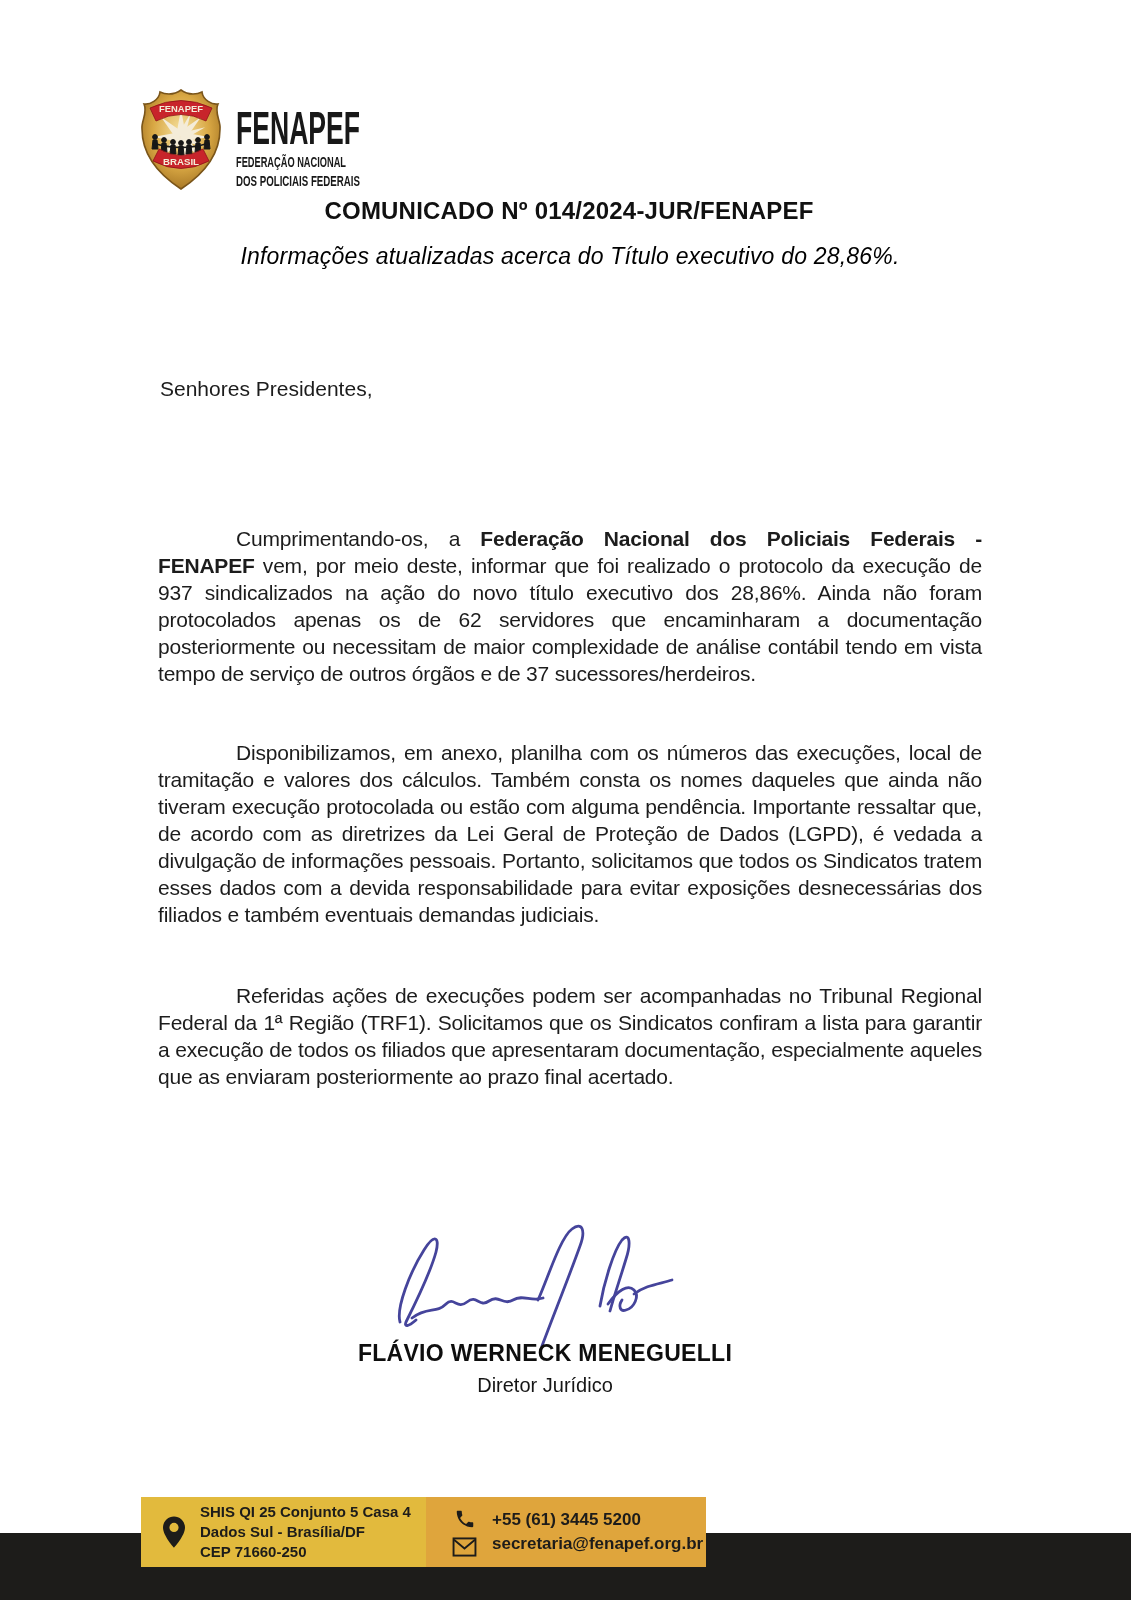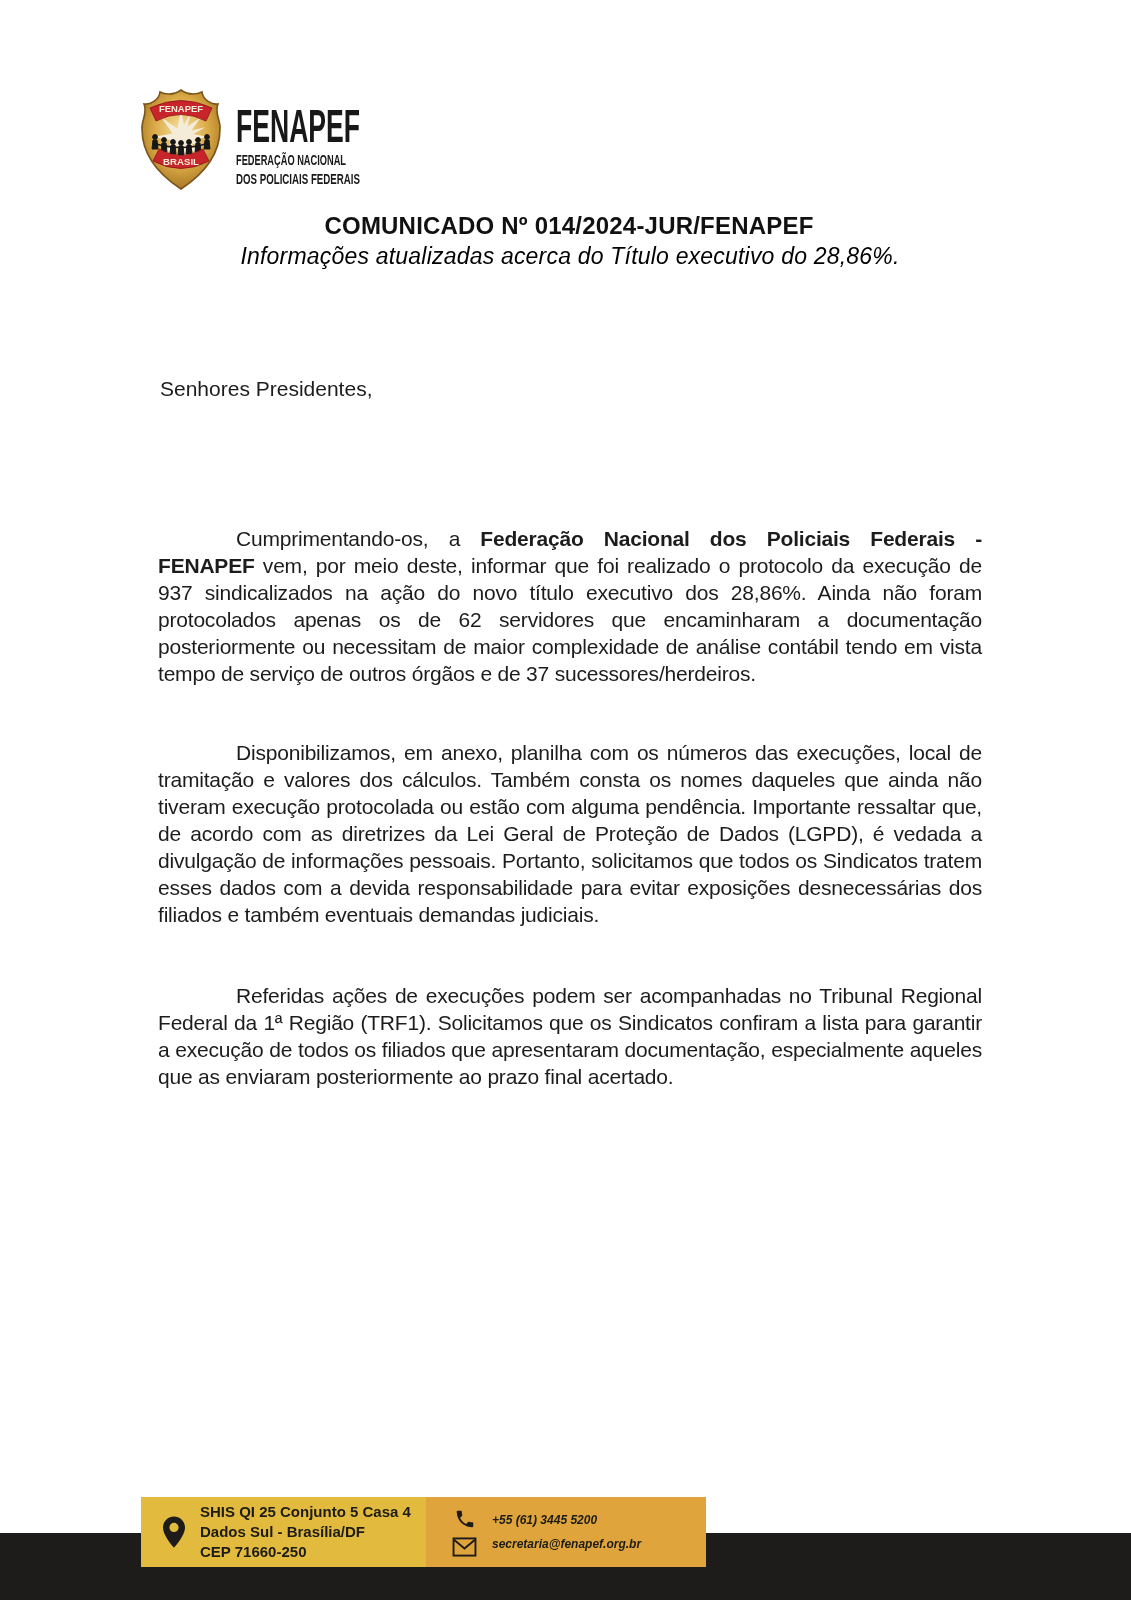--- a/index.html
+++ b/index.html
@@ -8,28 +8,28 @@
   .page {
     position: relative;
     width: 1131px;
     height: 1600px;
     background: #ffffff;
     overflow: hidden;
     margin: 0 auto;
   }
 
   
-  .logo-group { position: absolute; top: 88px; left: 140px; display: flex; align-items: flex-start; }
+  .logo-group { position: absolute; top: 88px; left: 140px; display: flex; align-items: flex-end; }
   .badge-svg { display: block; }
   .brand-block { margin-left: 14px; margin-top: 14px; }
   .brand-main-svg, .brand-sub-svg { display: block; }
 
   
   .doc-title {
-    position: absolute; top: 212px; left: 158px; width: 822px;
+    position: absolute; top: 197px; left: 158px; width: 822px;
     text-align: center; font-size: 24px; font-weight: bold;
     letter-spacing: 0.2px; color: #111;
   }
   .doc-subtitle {
     position: absolute; top: 243px; left: 120px; width: 900px;
     text-align: center; font-size: 23px; font-style: italic; color: #000000;
     letter-spacing: 0.2px;
   }
 
   
@@ -74,21 +74,21 @@
   .footer-panels {
     position: absolute; left: 141px; top: 1497px; width: 847px; height: 70px;
     display: flex; z-index: 2;
   }
   .panel { display: flex; align-items: center; color: #1d1c1a; }
   .panel-1 { width: 285px; background: #e2ba3d; padding-left: 22px; gap: 15px; }
   .panel-2 { width: 280px; background: #dfa53c; padding-left: 26px; gap: 15px; }
   .panel-3 { width: 282px; background: #d28f41; padding-left: 30px; gap: 18px; }
   .panel .txt { font-weight: bold; }
   .panel-1 .txt { font-size: 15px; line-height: 20px; }
-  .panel-2 .txt { font-size: 12px; line-height: 24px; font-style: italic; }
+  .panel-2 .txt { font-size: 17px; line-height: 24px; }
   .panel-3 .txt { font-size: 15.5px; }
   .icon-col { display: flex; flex-direction: column; align-items: center; gap: 7px; }
   .panel svg { display: block; }
 </style>
 </head>
 <body>
 
 <div class="page">
 
   <div class="logo-group">
@@ -172,20 +172,34 @@
 
   <div class="salutation">Senhores Presidentes,</div>
 
   <p class="para para1"><span>Cumprimentando-os, a </span><b>Federação Nacional dos Policiais Federais - FENAPEF</b><span> vem, por meio deste, informar que foi realizado o protocolo da execução de 937 sindicalizados na ação do novo título executivo dos 28,86%. Ainda não foram protocolados apenas os de 62 servidores que encaminharam a documentação posteriormente ou necessitam de maior complexidade de análise contábil tendo em vista tempo de serviço de outros órgãos e de 37 sucessores/herdeiros.</span></p>
 
   <p class="para para2">Disponibilizamos, em anexo, planilha com os números das execuções, local de tramitação e valores dos cálculos. Também consta os nomes daqueles que ainda não tiveram execução protocolada ou estão com alguma pendência. Importante ressaltar que, de acordo com as diretrizes da Lei Geral de Proteção de Dados (LGPD), é vedada a divulgação de informações pessoais. Portanto, solicitamos que todos os Sindicatos tratem esses dados com a devida responsabilidade para evitar exposições desnecessárias dos filiados e também eventuais demandas judiciais.</p>
 
   <p class="para para3">Referidas ações de execuções podem ser acompanhadas no Tribunal Regional Federal da 1ª Região (TRF1). Solicitamos que os Sindicatos confiram a lista para garantir a execução de todos os filiados que apresentaram documentação, especialmente aqueles que as enviaram posteriormente ao prazo final acertado.</p>
 
 
+  <div class="sig-block">
+    <svg class="sig-scrawl" width="330" height="135" viewBox="0 0 330 135">
+      <g fill="none" stroke="#45449b" stroke-width="2.8" stroke-linecap="round" stroke-linejoin="round">
+        <path d="M22,100 C18,86 32,50 46,28 C56,12 62,14 58,30 C52,52 36,84 28,100 C26,105 30,105 38,98"></path>
+        <path d="M34,96 C50,84 58,92 68,82 C76,74 79,88 89,80 C99,72 101,86 111,79 C121,72 125,84 135,78 C145,72 153,80 165,76"></path>
+        <path d="M160,78 C170,56 182,16 194,7 C204,-1 208,8 202,24 C192,52 176,92 164,124"></path>
+        <path d="M222,84 C226,60 236,28 244,18 C252,9 253,22 248,37 C242,57 236,74 232,89"></path>
+        <path d="M230,82 C240,68 250,62 256,68 C262,74 256,86 248,88 C242,90 240,84 244,78"></path>
+        <path d="M256,72 C268,63 281,62 294,58"></path>
+      </g>
+    </svg>
+    <div class="signer-name">FLÁVIO WERNECK MENEGUELLI</div>
+    <div class="signer-role">Diretor Jurídico</div>
+  </div>
 
   <div class="footer-bar"></div>
 
   <div class="footer-panels">
     <div class="panel panel-1">
       <svg width="22" height="32" viewBox="0 0 24 34">
         <path d="M12,0 C5.4,0 0,5.4 0,12 C0,21 12,34 12,34 C12,34 24,21 24,12 C24,5.4 18.6,0 12,0 Z
                  M12,17 A5,5 0 1 1 12,7 A5,5 0 0 1 12,17 Z" fill="#1d1c1a"></path>
       </svg>
       <div class="txt">

